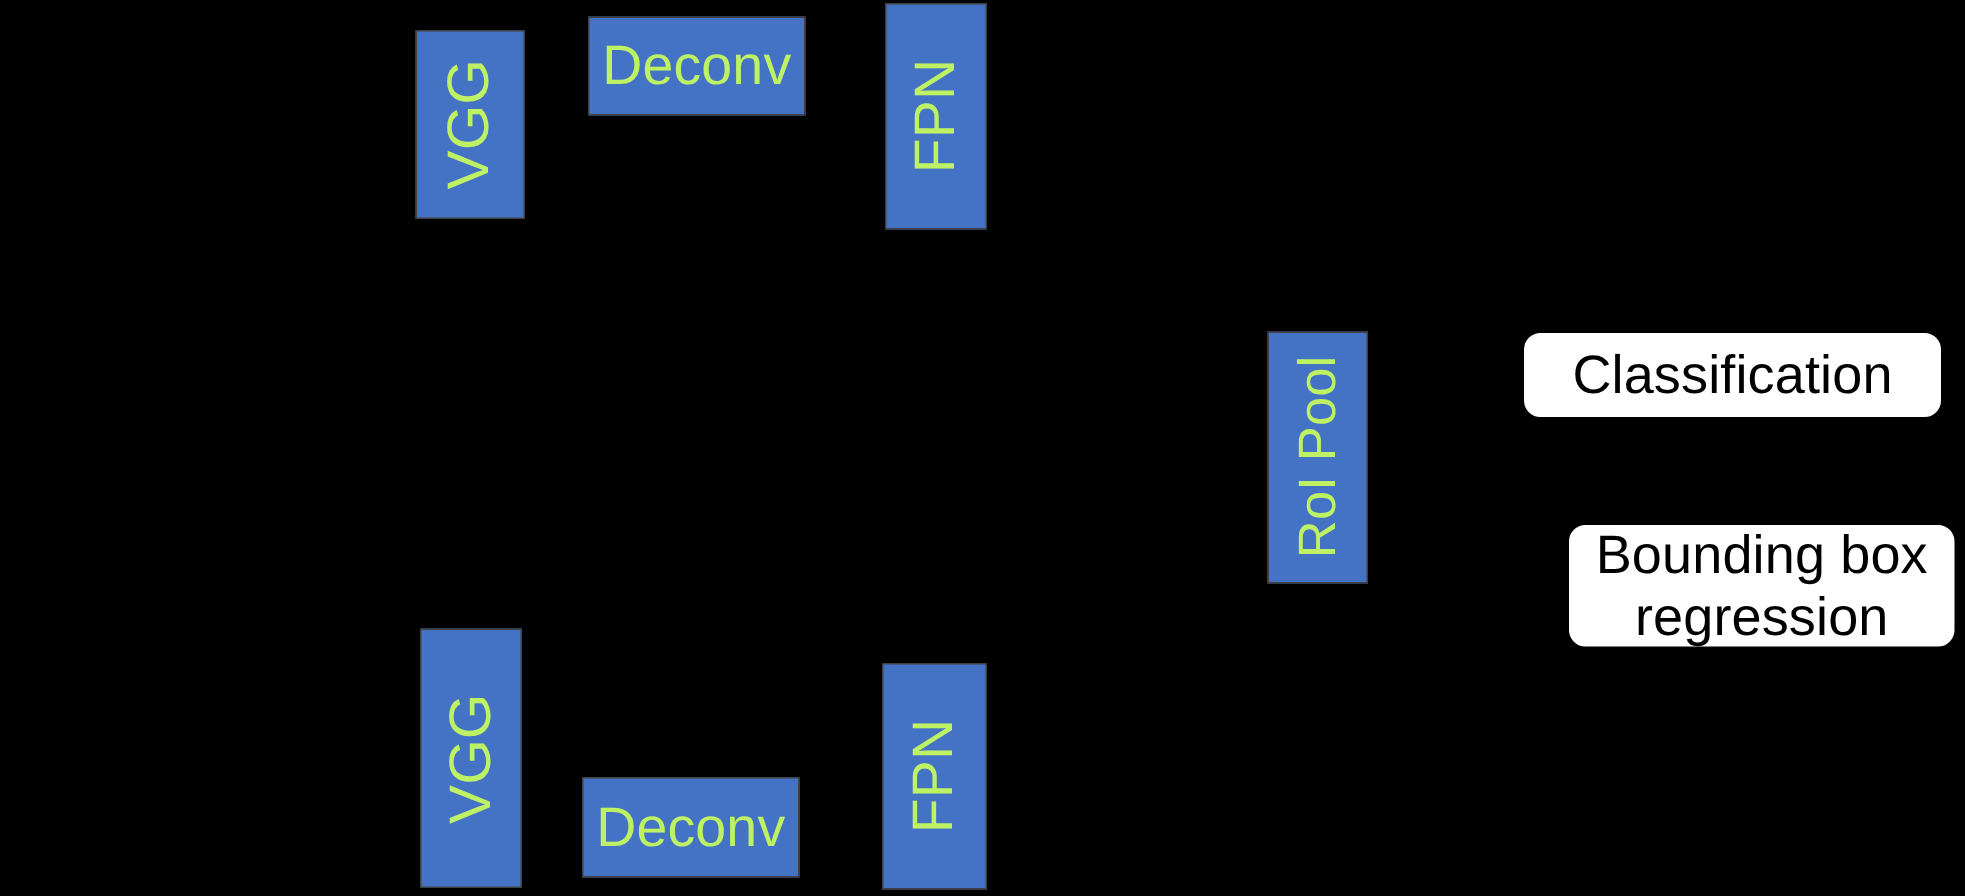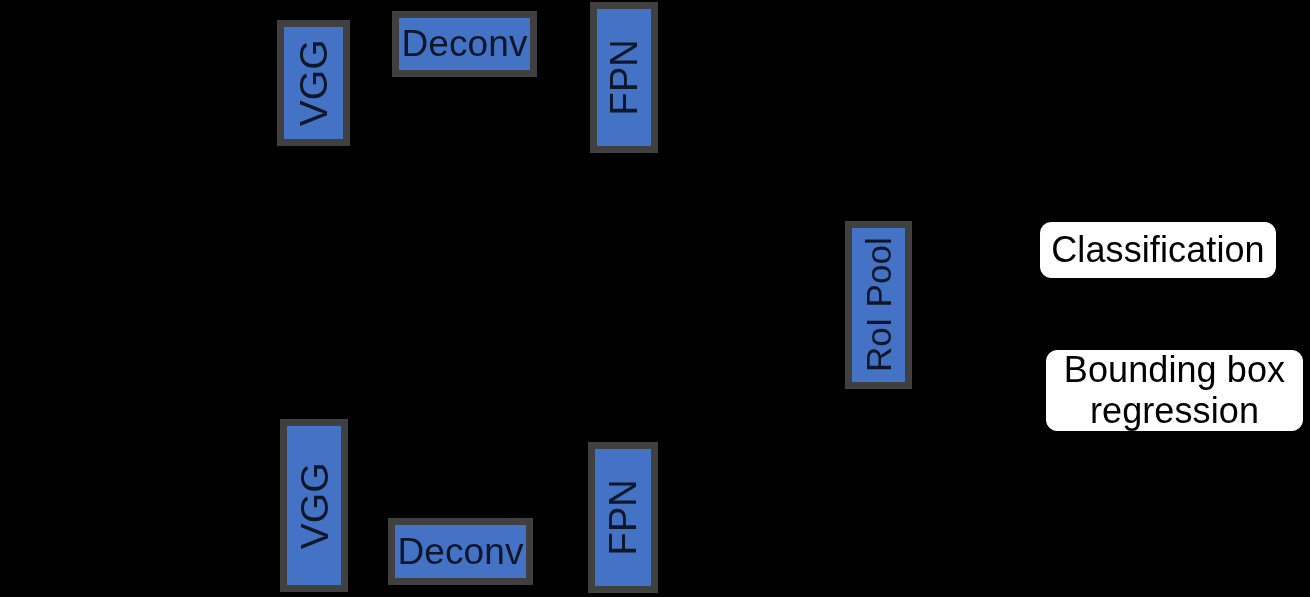--- a/index.html
+++ b/index.html
@@ -17,22 +17,22 @@
   }
   .node {
     position: absolute;
     box-sizing: border-box;
     display: flex;
     align-items: center;
     justify-content: center;
   }
   .node-blue {
     background: #4472C4;
-    border: 7px solid #404040;
-    color: #0f172a;
+    border: 1px solid #404040;
+    color: #bef264;
     align-items: center;
   }
   .node-white {
     background: #FFFFFF;
     border: 1px solid #FFFFFF;
     border-radius: 11px;
     color: #000000;
   }
   .label {
     display: block;
@@ -77,21 +77,21 @@
   </div>
 
   <div class="node node-blue vertical f-fpn" style="left:588px; top:442px; width:70px; height:151px;">
     <span class="label">FPN</span>
   </div>
 
   <div class="node node-blue vertical f-roi" style="left:845px; top:221px; width:67px; height:168px;">
     <span class="label">RoI Pool</span>
   </div>
 
-  <div class="node node-white f-out" style="left:1040px; top:222px; width:236px; height:56px;">
+  <div class="node node-white f-out" style="left:1016px; top:222px; width:278px; height:56px;">
     <span class="label">Classification</span>
   </div>
 
   <div class="node node-white f-out" style="left:1046px; top:312px; width:257px; height:81px;margin-top:38px;">
     <span class="label">Bounding box
 regression</span>
   </div>
 
 </div>
 

